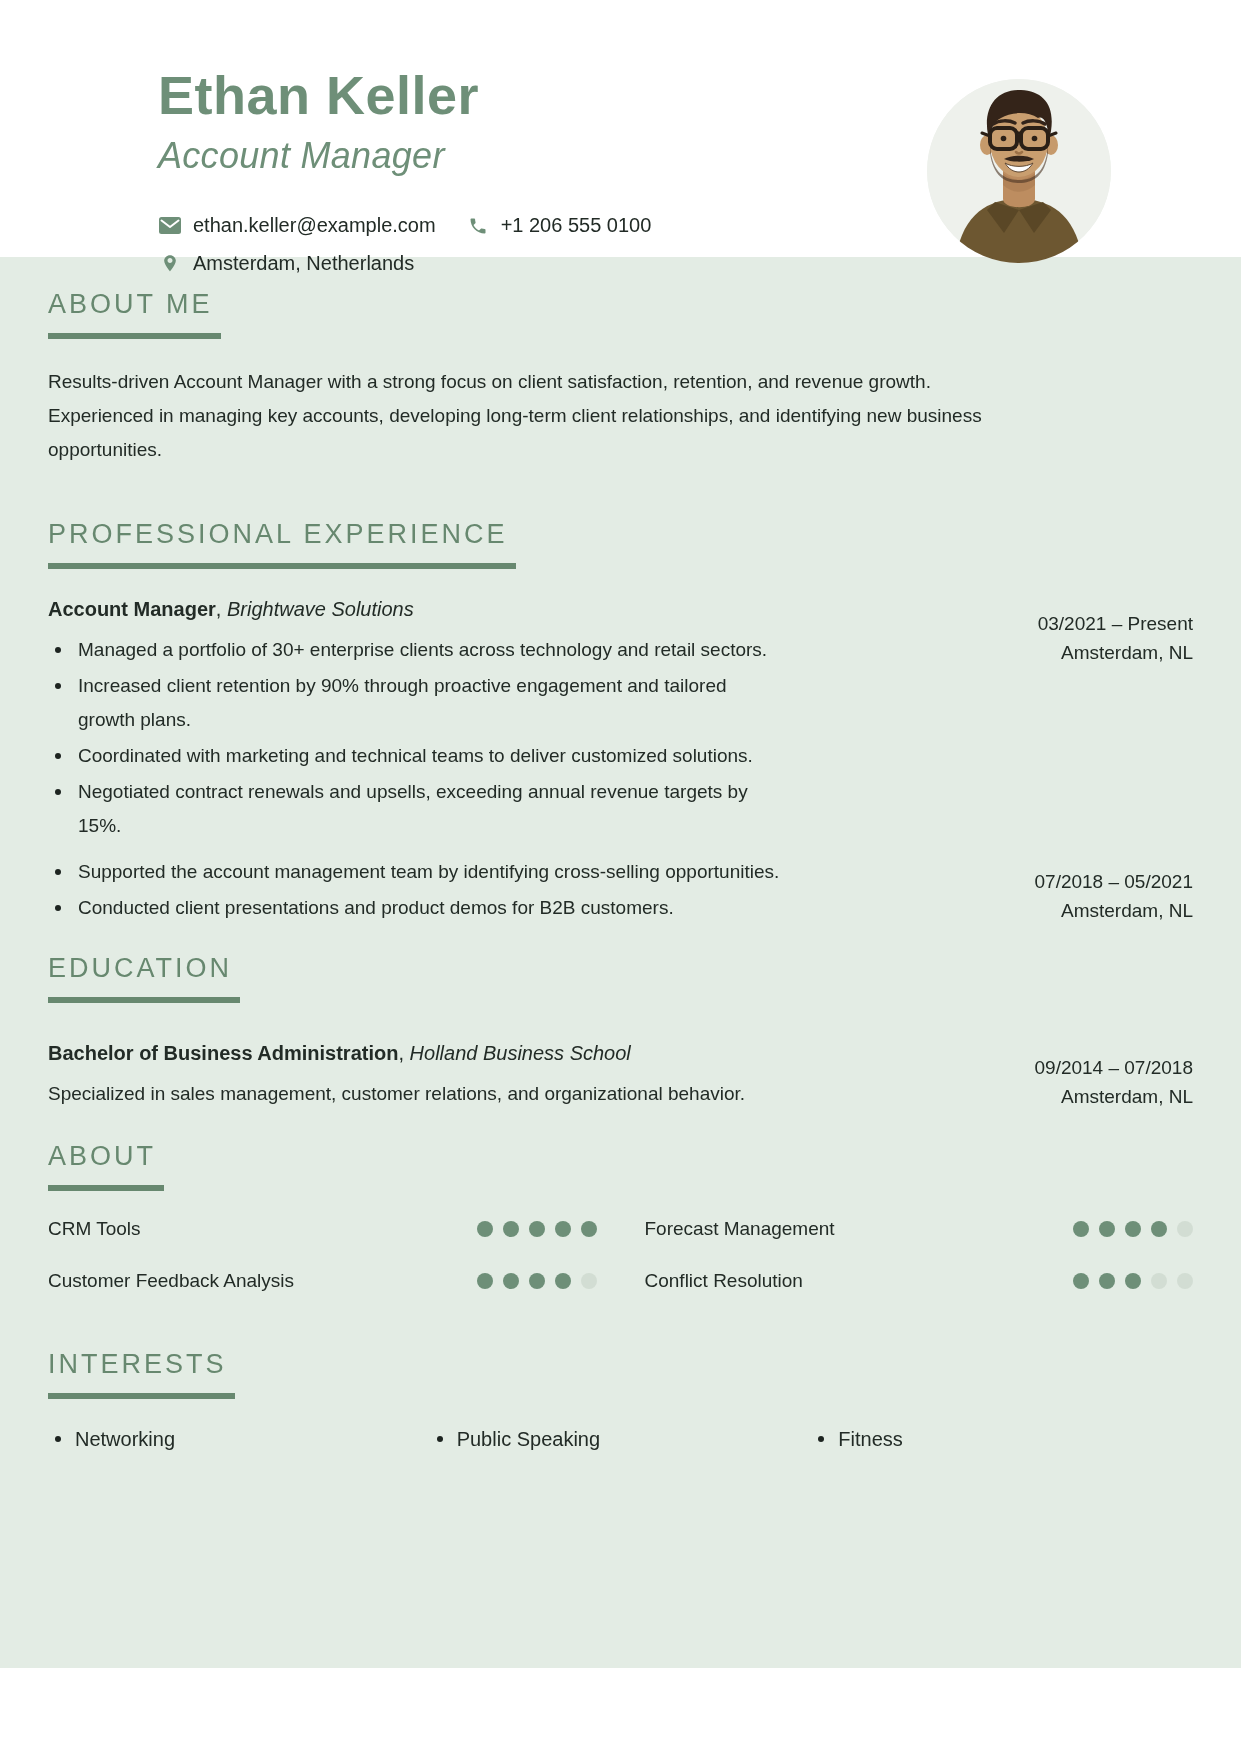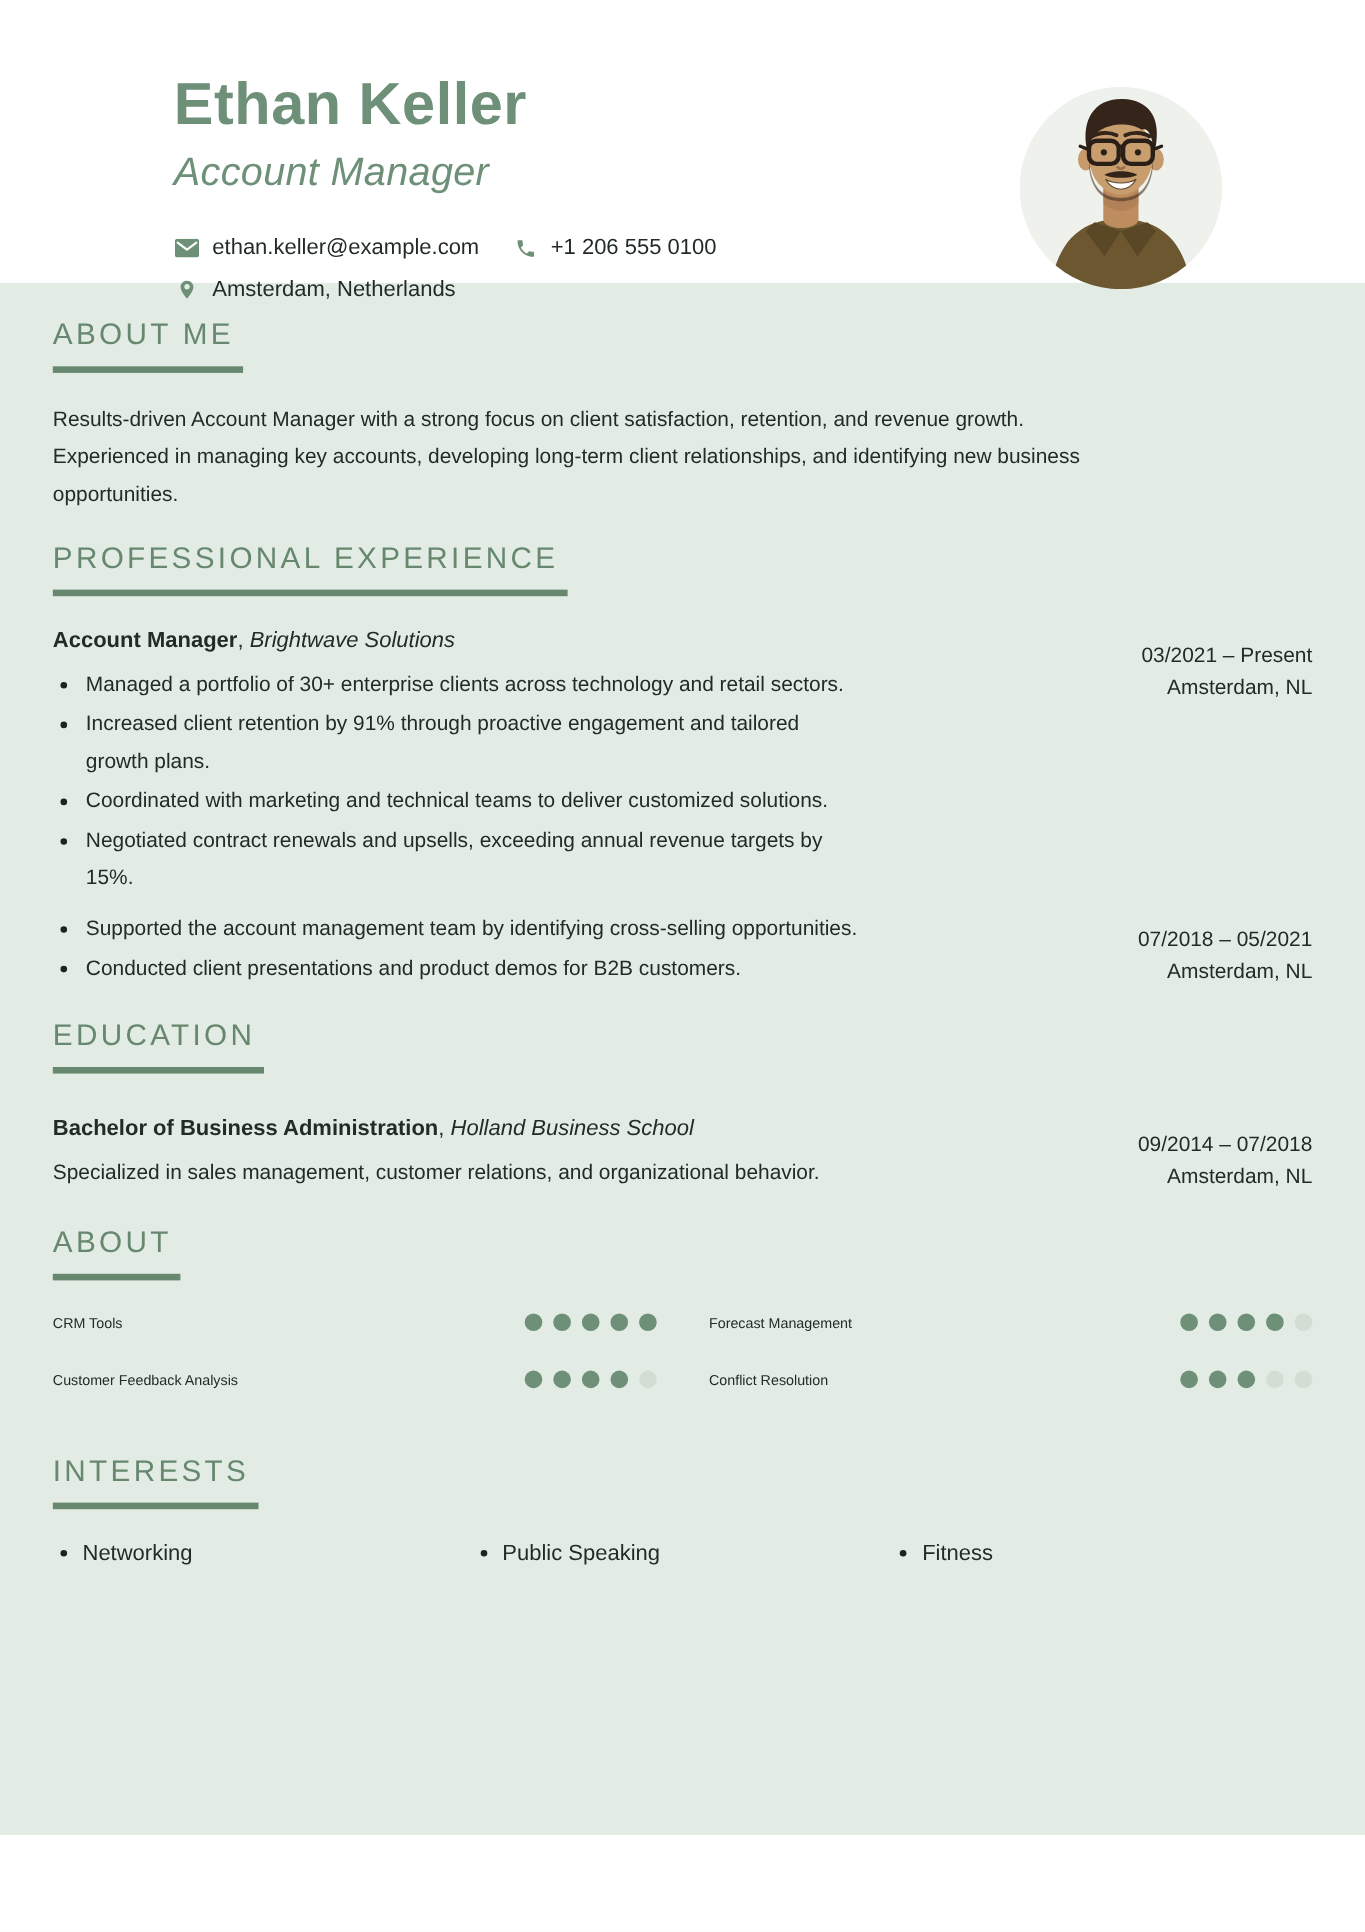--- a/index.html
+++ b/index.html
@@ -25,40 +25,40 @@
   .c-ico{width:24px;display:flex;justify-content:center;margin-right:11px;flex:none;}
   .photo{position:absolute;left:927px;top:79px;width:184px;height:184px;border-radius:50%;overflow:hidden;background:#eef1ec;}
 
   
   .main{height:1411px;background:var(--bg-green);padding:34px 48px 0 48px;}
   h2.sec{display:inline-block;font-size:27px;font-weight:400;letter-spacing:3px;line-height:1;
          color:var(--accent-dark);padding:0 8px 15px 0;border-bottom:6px solid var(--accent-dark);}
   .sec-wrap{display:block;}
   .about-text{margin-top:26px;font-size:19px;line-height:34px;white-space:pre-line;}
 
-  .section-exp{margin-top:27px;}
+  .section-exp{margin-top:54px;}
   .job{position:relative;margin-top:28px;}
   .job + .job{margin-top:10px;}
   .job-title{font-size:20px;line-height:24px;}
   .job-title .b{font-weight:700;}
   .job-title .i{font-style:italic;}
   .job-dates{position:absolute;right:0;top:12px;text-align:right;font-size:19px;line-height:29px;}
   .bullets{margin-top:12px;max-width:820px;}
   .bullet{display:flex;margin-bottom:2px;}
   .b-dot{flex:none;width:6px;height:6px;border-radius:50%;background:#1d2420;margin:14px 17px 0 7px;}
   .b-text{font-size:19px;line-height:34px;white-space:pre-line;}
 
   .section-edu{margin-top:30px;}
   .edu{position:relative;margin-top:38px;}
   .edu-desc{margin-top:14px;font-size:19px;line-height:30px;}
 
   .section-skills{margin-top:34px;}
   .skills-grid{margin-top:26px;display:grid;grid-template-columns:1fr 1fr;column-gap:48px;row-gap:28px;}
   .skill{display:flex;justify-content:space-between;align-items:center;height:24px;}
-  .skill-name{font-size:13px;}
+  .skill-name{font-size:19px;}
   .dots{display:flex;gap:10px;}
   .dot{width:16px;height:16px;border-radius:50%;background:var(--dot-empty);}
   .dot.filled{background:var(--accent);}
 
   .section-int{margin-top:58px;}
   .interests{margin-top:28px;display:grid;grid-template-columns:1fr 1fr 1fr;}
   .interest{display:flex;align-items:center;height:24px;}
   .interest .b-dot{margin:0 14px 0 7px;}
   .interest-label{font-size:20px;}
 </style>
@@ -163,21 +163,21 @@
       <div>03/2021 – Present</div>
       <div>Amsterdam, NL</div>
     </div>
     <div class="bullets">
               <div class="bullet">
                 <span class="b-dot"></span>
                 <span class="b-text">Managed a portfolio of 30+ enterprise clients across technology and retail sectors.</span>
               </div>
               <div class="bullet">
                 <span class="b-dot"></span>
-                <span class="b-text">Increased client retention by 91% through proactive engagement and tailored
+                <span class="b-text">Increased client retention by 90% through proactive engagement and tailored
 growth plans.</span>
               </div>
               <div class="bullet">
                 <span class="b-dot"></span>
                 <span class="b-text">Coordinated with marketing and technical teams to deliver customized solutions.</span>
               </div>
               <div class="bullet">
                 <span class="b-dot"></span>
                 <span class="b-text">Negotiated contract renewals and upsells, exceeding annual revenue targets by
 15%.</span>

